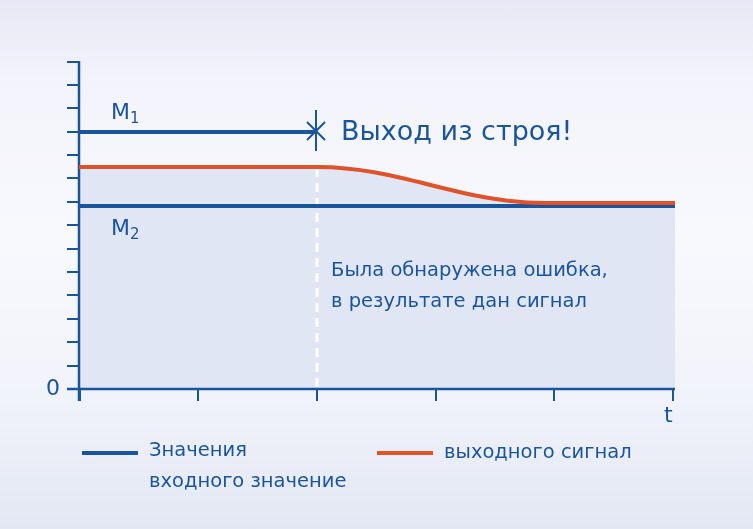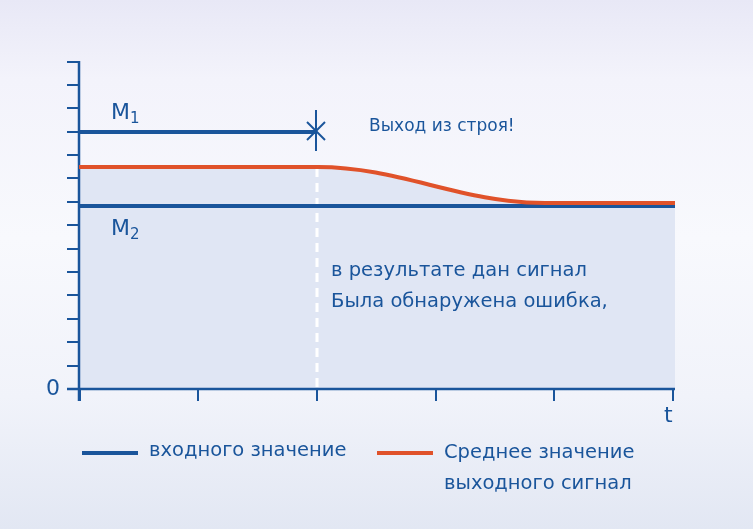--- a/index.html
+++ b/index.html
@@ -5,21 +5,21 @@
     html, body { margin: 0; padding: 0; }
     body {
       width: 753px; height: 529px; overflow: hidden; position: relative;
       background: linear-gradient(to bottom, #e8e8f6 0%, #f3f3fb 15%, #f8f9fd 45%, #f1f3fa 75%, #e2e7f3 100%);
       font-family: "DejaVu Sans", "Liberation Sans", sans-serif;
     }
     .diagram { position: absolute; left: 0; top: 0; width: 753px; height: 441px; border-radius: 22px; }
     .txt { position: absolute; color: #1a559b; white-space: nowrap; }
     .m-label { font-size: 22px; }
     .m-label sub { font-size: 15px; vertical-align: -4px; }
-    .failure-text { font-size: 17px; left: 341px; top: 115px; margin-left: 28px; }
+    .failure-text { font-size: 27px; left: 341px; top: 115px; }
     .error-note { font-size: 19.5px; left: 331px; top: 254px; line-height: 31px; }
     .zero-label { font-size: 22px; left: 46px; top: 375px; }
     .t-label { font-size: 22px; left: 664px; top: 402px; }
     .legend-text { font-size: 19.5px; line-height: 31px; }
   </style>
 </head>
 <body>
 
 <div class="diagram">
   <svg width="753" height="529" viewBox="0 0 753 529" style="position:absolute;left:0;top:0">
@@ -72,27 +72,27 @@
     <line x1="82" y1="453" x2="138" y2="453" stroke="#1a559b" stroke-width="4"></line>
     <line x1="377" y1="453" x2="433" y2="453" stroke="#e0522a" stroke-width="4"></line>
   </svg>
 
   <div class="txt m-label" style="left:111px;top:99px;"><span>M</span><sub>1</sub></div>
   <div class="txt m-label" style="left:111px;top:215px;"><span>M</span><sub>2</sub></div>
 
   <div class="txt failure-text">Выход из строя!</div>
 
   <div class="txt error-note">
+    <div>Была обнаружена ошибка,</div>
     <div>в результате дан сигнал</div>
-    <div>Была обнаружена ошибка,</div>
   </div>
 
   <div class="txt zero-label">0</div>
   <div class="txt t-label">t</div>
 
   <div class="txt legend-text" style="left:149px;top:434px;">
+    <div>Значения</div>
     <div>входного значение</div>
   </div>
   <div class="txt legend-text" style="left:444px;top:436px;">
-    <div>Среднее значение</div>
     <div>выходного сигнал</div>
   </div>
 </div>
 
 </body></html>

